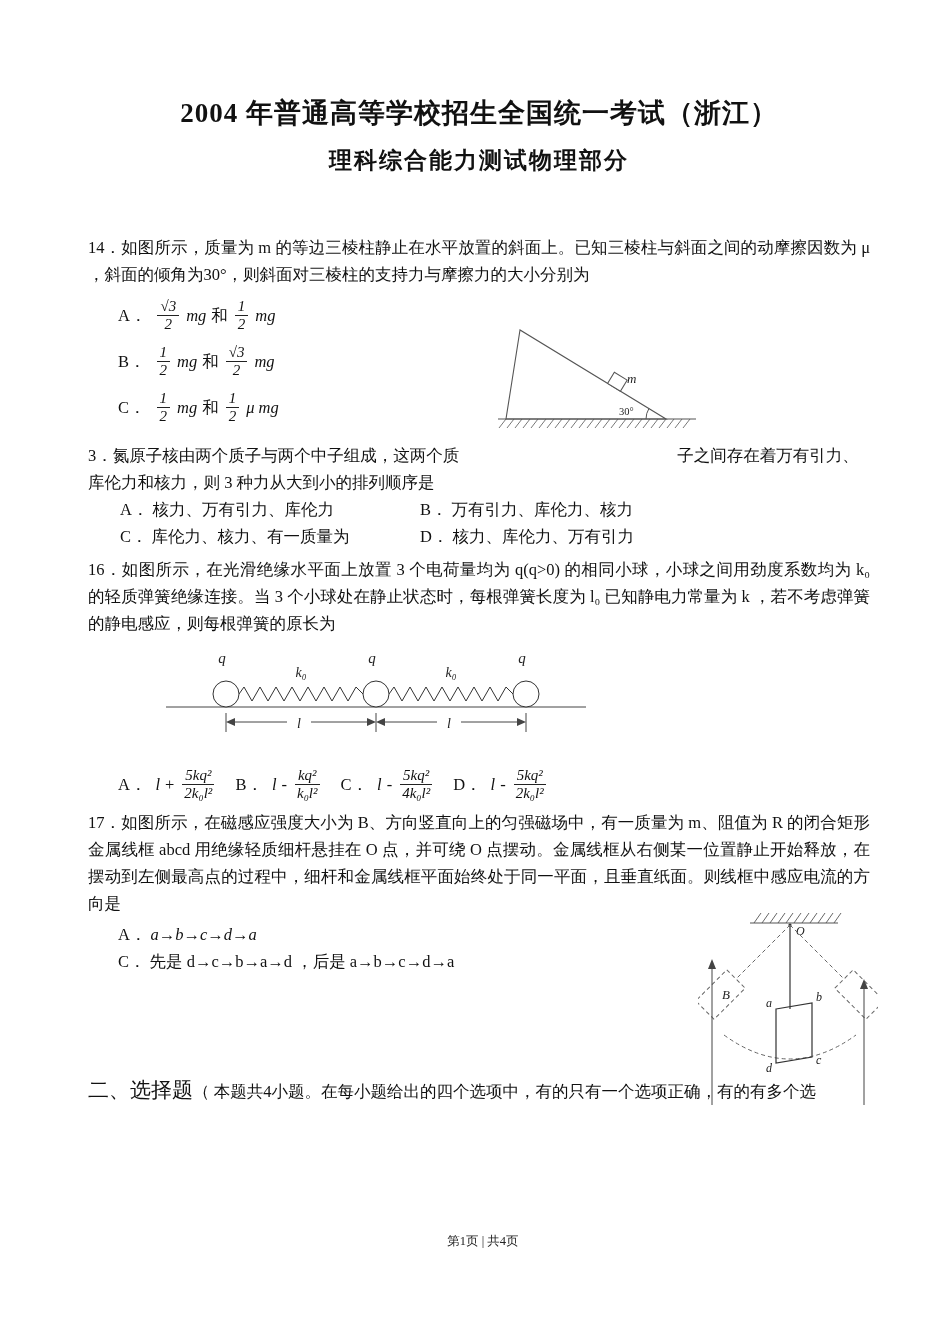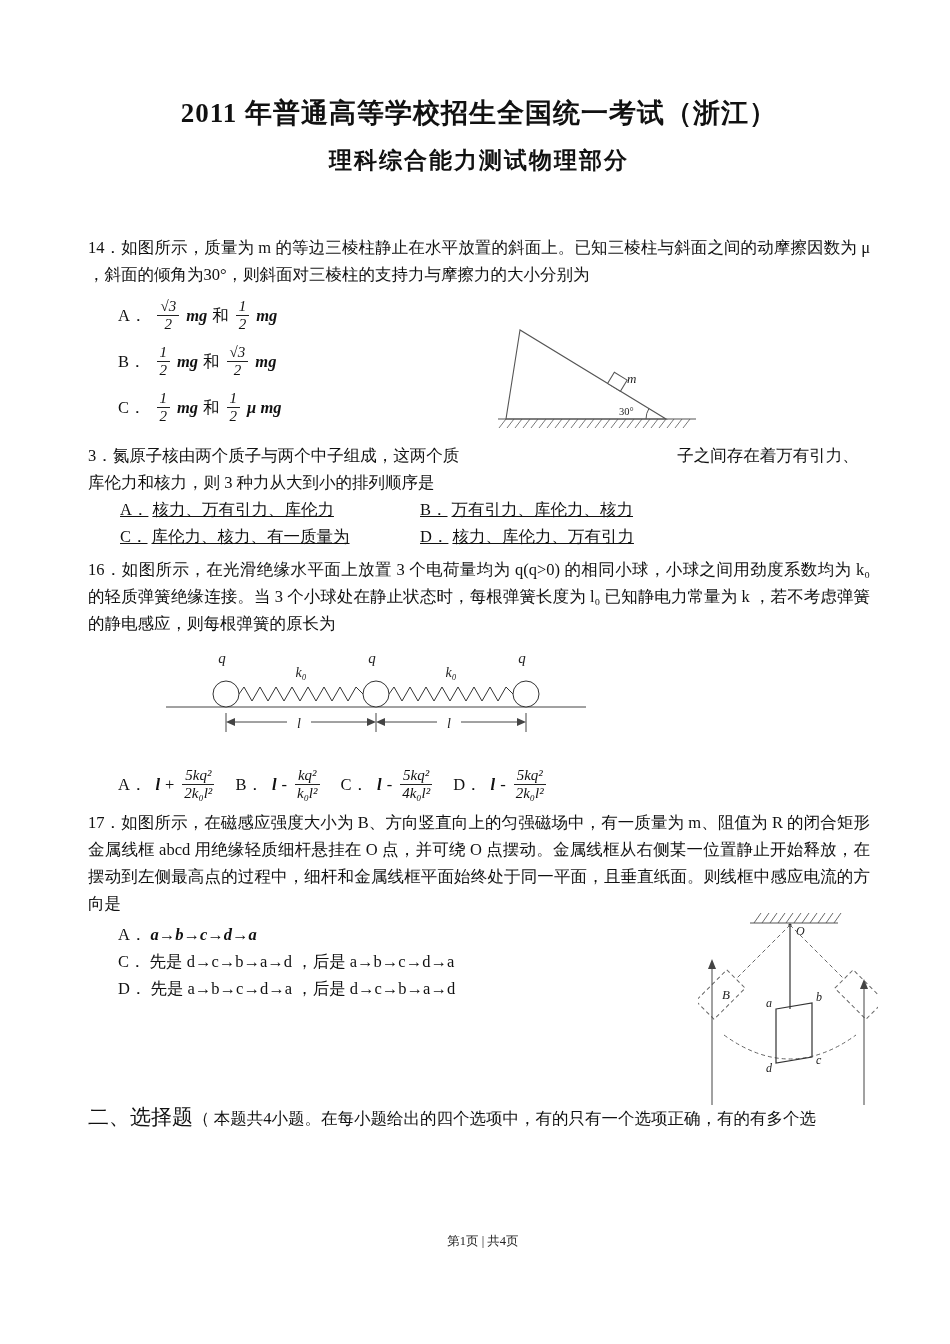--- a/index.html
+++ b/index.html
@@ -12,29 +12,29 @@
   .title2{font-size:23px;font-weight:bold;margin:16px 0 0 0;line-height:30px;letter-spacing:2px;}
   .question{position:relative;}
   .stem{margin:0;text-align:justify;}
   .q14{margin-top:58px;}
   .q14 .opts{margin:4px 0 0 30px;}
   .q14 .opt{display:flex;align-items:center;height:46px;gap:5px;}
   .frac{display:inline-flex;flex-direction:column;align-items:center;vertical-align:middle;
         font-style:italic;font-size:15px;line-height:17px;margin:0 2px;}
   .frac .num{display:block;border-bottom:1px solid #222;padding:0 3px;}
   .frac .den{display:block;padding:0 3px;}
-  .mi{font-style:italic;font-weight:bold;}
+  .mi{font-style:italic;}
   .olabel{font-style:normal;margin-right:4px;}
   .fig{position:absolute;}
   .fig14{left:408px;top:86px;}
   svg text{font-family:"Liberation Serif","DejaVu Serif",serif;fill:#222;}
   .q15{margin-top:12px;}
   .q15 .gap{display:inline-block;width:218px;}
   .q15 .optrow{display:flex;margin-left:32px;}
-  .q15 .opt{width:300px;text-decoration:underline;}
+  .q15 .opt{width:300px;}
   .q16{margin-top:6px;}
   .fig16{display:block;margin:10px 0 0 78px;}
   .q16 .opts{display:flex;align-items:center;gap:18px;margin:12px 0 0 30px;height:50px;}
   .q16 .opt{display:flex;align-items:center;gap:5px;}
   .q17{margin-top:0;}
   .q17 .optwrap{position:relative;margin:4px 0 0 30px;}
   .q17 .opt{line-height:27px;}
   .fig17{left:580px;top:-14px;}
   .section2{margin-top:102px;}
   .section2 p{margin:0;}
@@ -42,21 +42,21 @@
   .section2 .line2{margin:18px 0 0 48px;}
   .footer{position:absolute;left:0;right:0;top:1233px;text-align:center;font-size:12.5px;color:#222;padding-left:16px;}
 </style>
 </head>
 <body>
 
 <div class="page">
   <div class="content">
 
     <header class="titles">
-      <h1 class="title1">2011 年普通高等学校招生全国统一考试（浙江）</h1>
+      <h1 class="title1">2004 年普通高等学校招生全国统一考试（浙江）</h1>
       <h2 class="title2">理科综合能力测试物理部分</h2>
     </header>
 
     <section class="question q14">
       <p class="stem">14．如图所示，质量为 m 的等边三棱柱静止在水平放置的斜面上。已知三棱柱与斜面之间的动摩擦因数为 μ ，斜面的倾角为30°，则斜面对三棱柱的支持力与摩擦力的大小分别为</p>
       <div class="opts">
         <div class="opt">
           <span class="olabel">A．</span>
           <span class="frac">
               <span class="num">√3</span>
@@ -221,21 +221,20 @@
             </span>
         </div>
       </div>
     </section>
 
     <section class="question q17">
       <p class="stem">17．如图所示，在磁感应强度大小为 B、方向竖直向上的匀强磁场中，有一质量为 m、阻值为 R 的闭合矩形金属线框 abcd 用绝缘轻质细杆悬挂在 O 点，并可绕 O 点摆动。金属线框从右侧某一位置静止开始释放，在摆动到左侧最高点的过程中，细杆和金属线框平面始终处于同一平面，且垂直纸面。则线框中感应电流的方向是</p>
       <div class="optwrap">
         <div class="opt"><span class="olabel">A．</span><span class="mi">a→b→c→d→a</span></div>
         <div class="opt"><span class="olabel">C．</span><span>先是 d→c→b→a→d ，后是 a→b→c→d→a</span></div>
-        <div class="opt"><span class="olabel">D．</span><span>先是 a→b→c→d→a ，后是 d→c→b→a→d</span></div>
 
         <svg class="fig fig17" width="180" height="215" viewBox="0 0 180 215">
           <g stroke="#555" stroke-width="0.9">
             <line x1="52" y1="16" x2="140" y2="16" stroke-width="1.2"></line>
             <line x1="56" y1="16" x2="63" y2="6"></line>
               <line x1="64" y1="16" x2="71" y2="6"></line>
             <line x1="72" y1="16" x2="79" y2="6"></line>
               <line x1="80" y1="16" x2="87" y2="6"></line>
             <line x1="88" y1="16" x2="95" y2="6"></line>
               <line x1="96" y1="16" x2="103" y2="6"></line>

